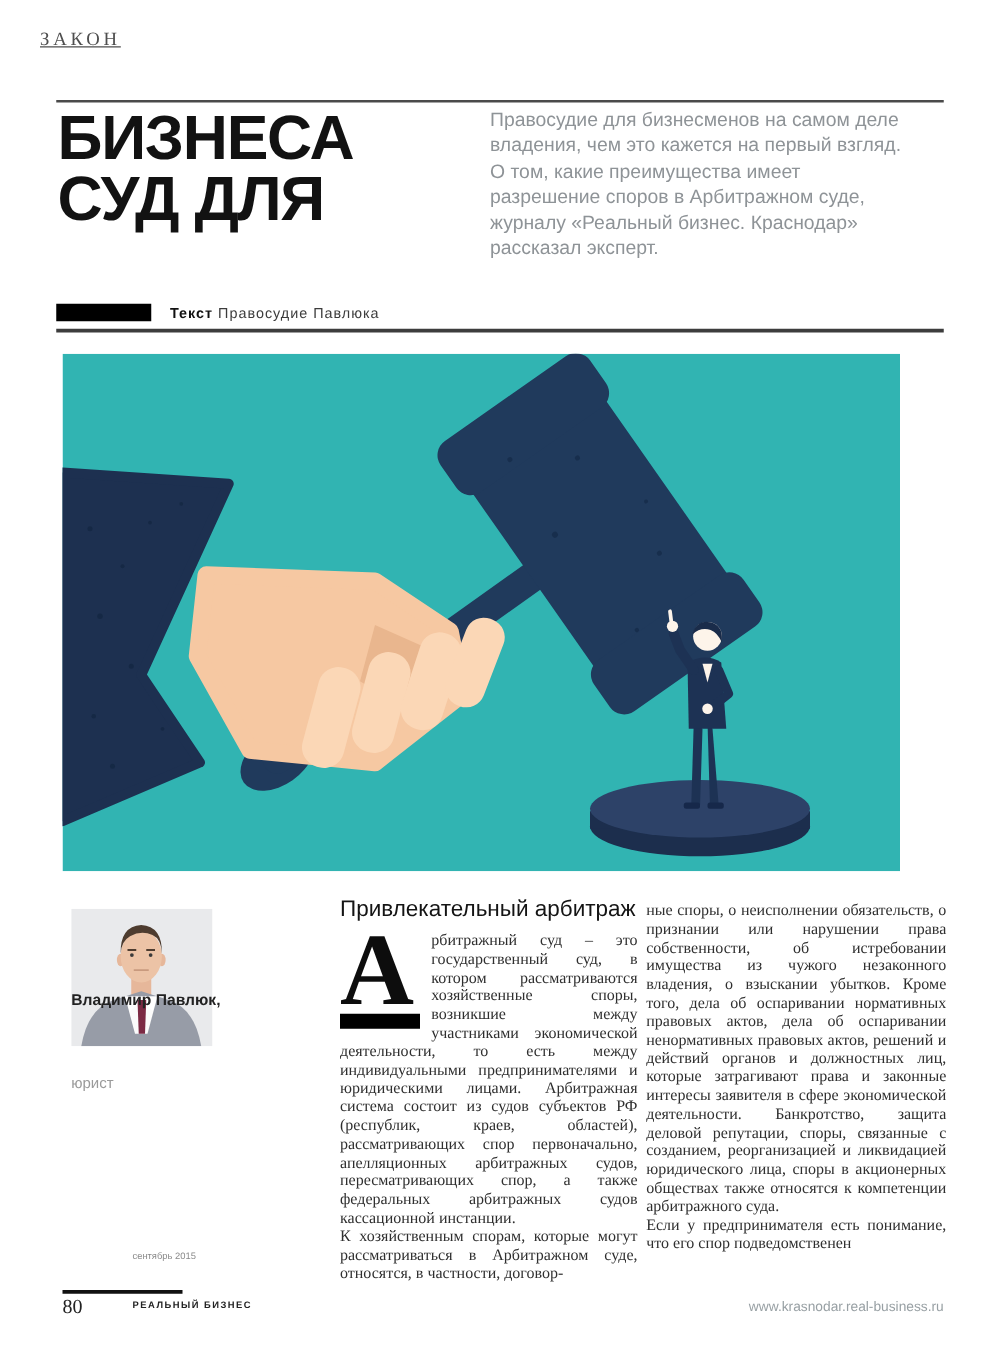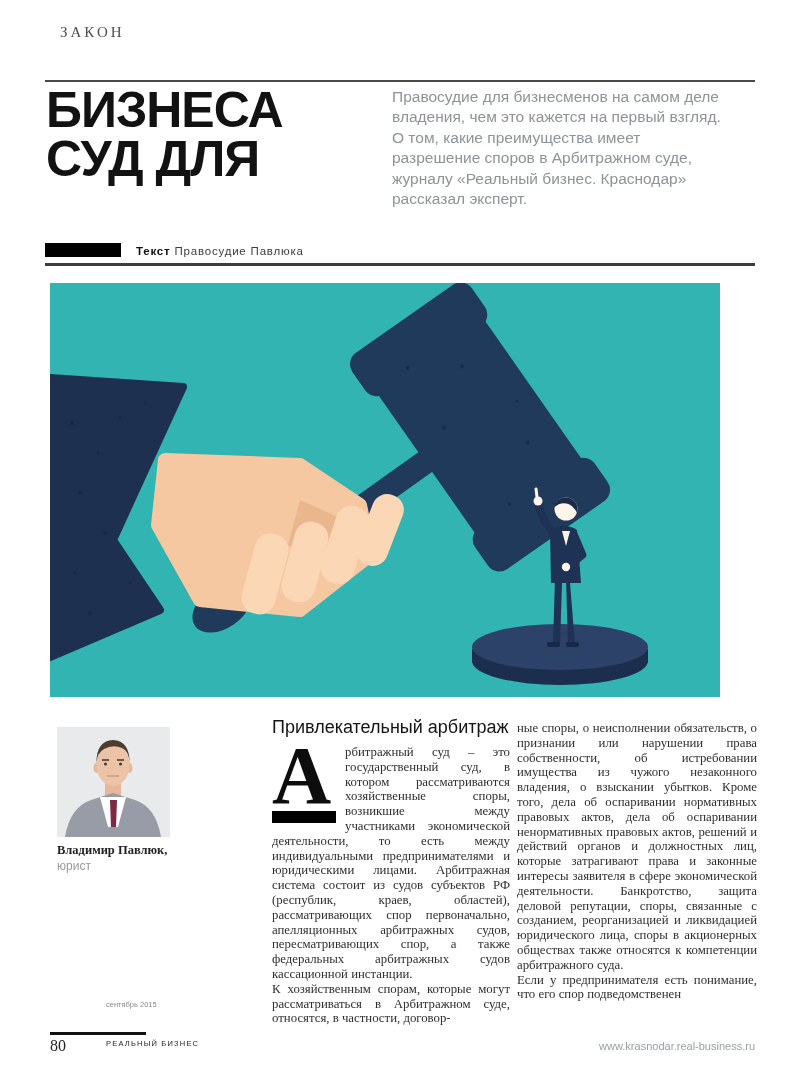--- a/index.html
+++ b/index.html
@@ -1,58 +1,58 @@
 <!DOCTYPE html>
 <html><head>
 <meta charset="utf-8">
 <style>
   html,body{margin:0;padding:0;}
   body{width:800px;height:1077px;background:#ffffff;position:relative;overflow:hidden;
        font-family:"Liberation Sans",sans-serif;}
   .abs{position:absolute;}
 
-  .kicker{left:60px;top:24px;font-family:"Liberation Serif",serif;font-size:15px;
-          letter-spacing:3px;color:#4f4f4f;}
+  .kicker{left:32px;top:24px;font-family:"Liberation Serif",serif;font-size:15px;
+          letter-spacing:3px;color:#4f4f4f;text-decoration:underline;}
   .rule-top{left:45px;top:80px;width:710px;height:2px;background:#4a4a4a;}
 
   .title{left:46px;top:86px;font-size:50px;line-height:49px;font-weight:bold;
          letter-spacing:-1px;color:#121212;}
 
   .intro{left:392px;top:87px;width:330px;font-size:15.5px;line-height:20.4px;
          color:#8e9397;}
 
   .byline-bar{left:45px;top:243px;width:76px;height:14px;background:#000;}
   .byline{left:136px;top:245px;font-size:11.5px;letter-spacing:.8px;color:#3c3c3c;}
   .byline b{color:#111;}
   .rule-mid{left:45px;top:263px;width:710px;height:3px;background:#3d3d3d;}
 
   .illustration{left:50px;top:283px;width:670px;height:414px;}
 
   .photo{left:57px;top:727px;width:113px;height:110px;}
-  .cap-name{left:57px;top:843px;font-size:12.5px;font-weight:bold;color:#222;font-family:Liberation Serif, serif;}
+  .cap-name{left:57px;top:793px;font-size:12.5px;font-weight:bold;color:#222;}
   .cap-role{left:57px;top:859px;font-size:12px;color:#9a9a9a;}
 
   .art-heading{left:272px;top:717px;font-size:18px;font-weight:normal;color:#141414;}
 
   .col{font-family:"Liberation Serif",serif;font-size:12.8px;line-height:14.8px;
        color:#2f2f2f;text-align:justify;}
   .col p{margin:0;}
   .col1{left:272px;top:745px;width:238px;}
   .col2{left:517px;top:721px;width:240px;}
 
   .dropcap-box{float:left;width:66px;height:76px;margin:2px 7px 0 0;
                display:flex;flex-direction:column;justify-content:space-between;}
   .dropcap{font-family:"Liberation Serif",serif;font-weight:bold;font-size:82px;
            line-height:58px;color:#0d0d0d;}
   .dropcap-bar{width:64px;height:12px;background:#000;margin-top:4px;}
 
   .foot-bar{left:50px;top:1032px;width:96px;height:3px;background:#111;}
   .foot-num{left:50px;top:1037px;font-family:"Liberation Serif",serif;
             font-size:16px;color:#222;}
-  .foot-mag{left:106px;top:1039px;font-size:7.5px;font-weight:normal;
+  .foot-mag{left:106px;top:1039px;font-size:7.5px;font-weight:bold;
             letter-spacing:1.2px;color:#222;}
   .foot-issue{left:106px;top:1000px;font-size:7.5px;color:#8a8a8a;}
   .foot-url{left:500px;top:1040px;width:255px;text-align:right;font-size:11px;
             color:#98a0a4;}
 </style>
 </head>
 <body>
 
 <div class="abs kicker">ЗАКОН</div>
 <div class="abs rule-top"></div>

